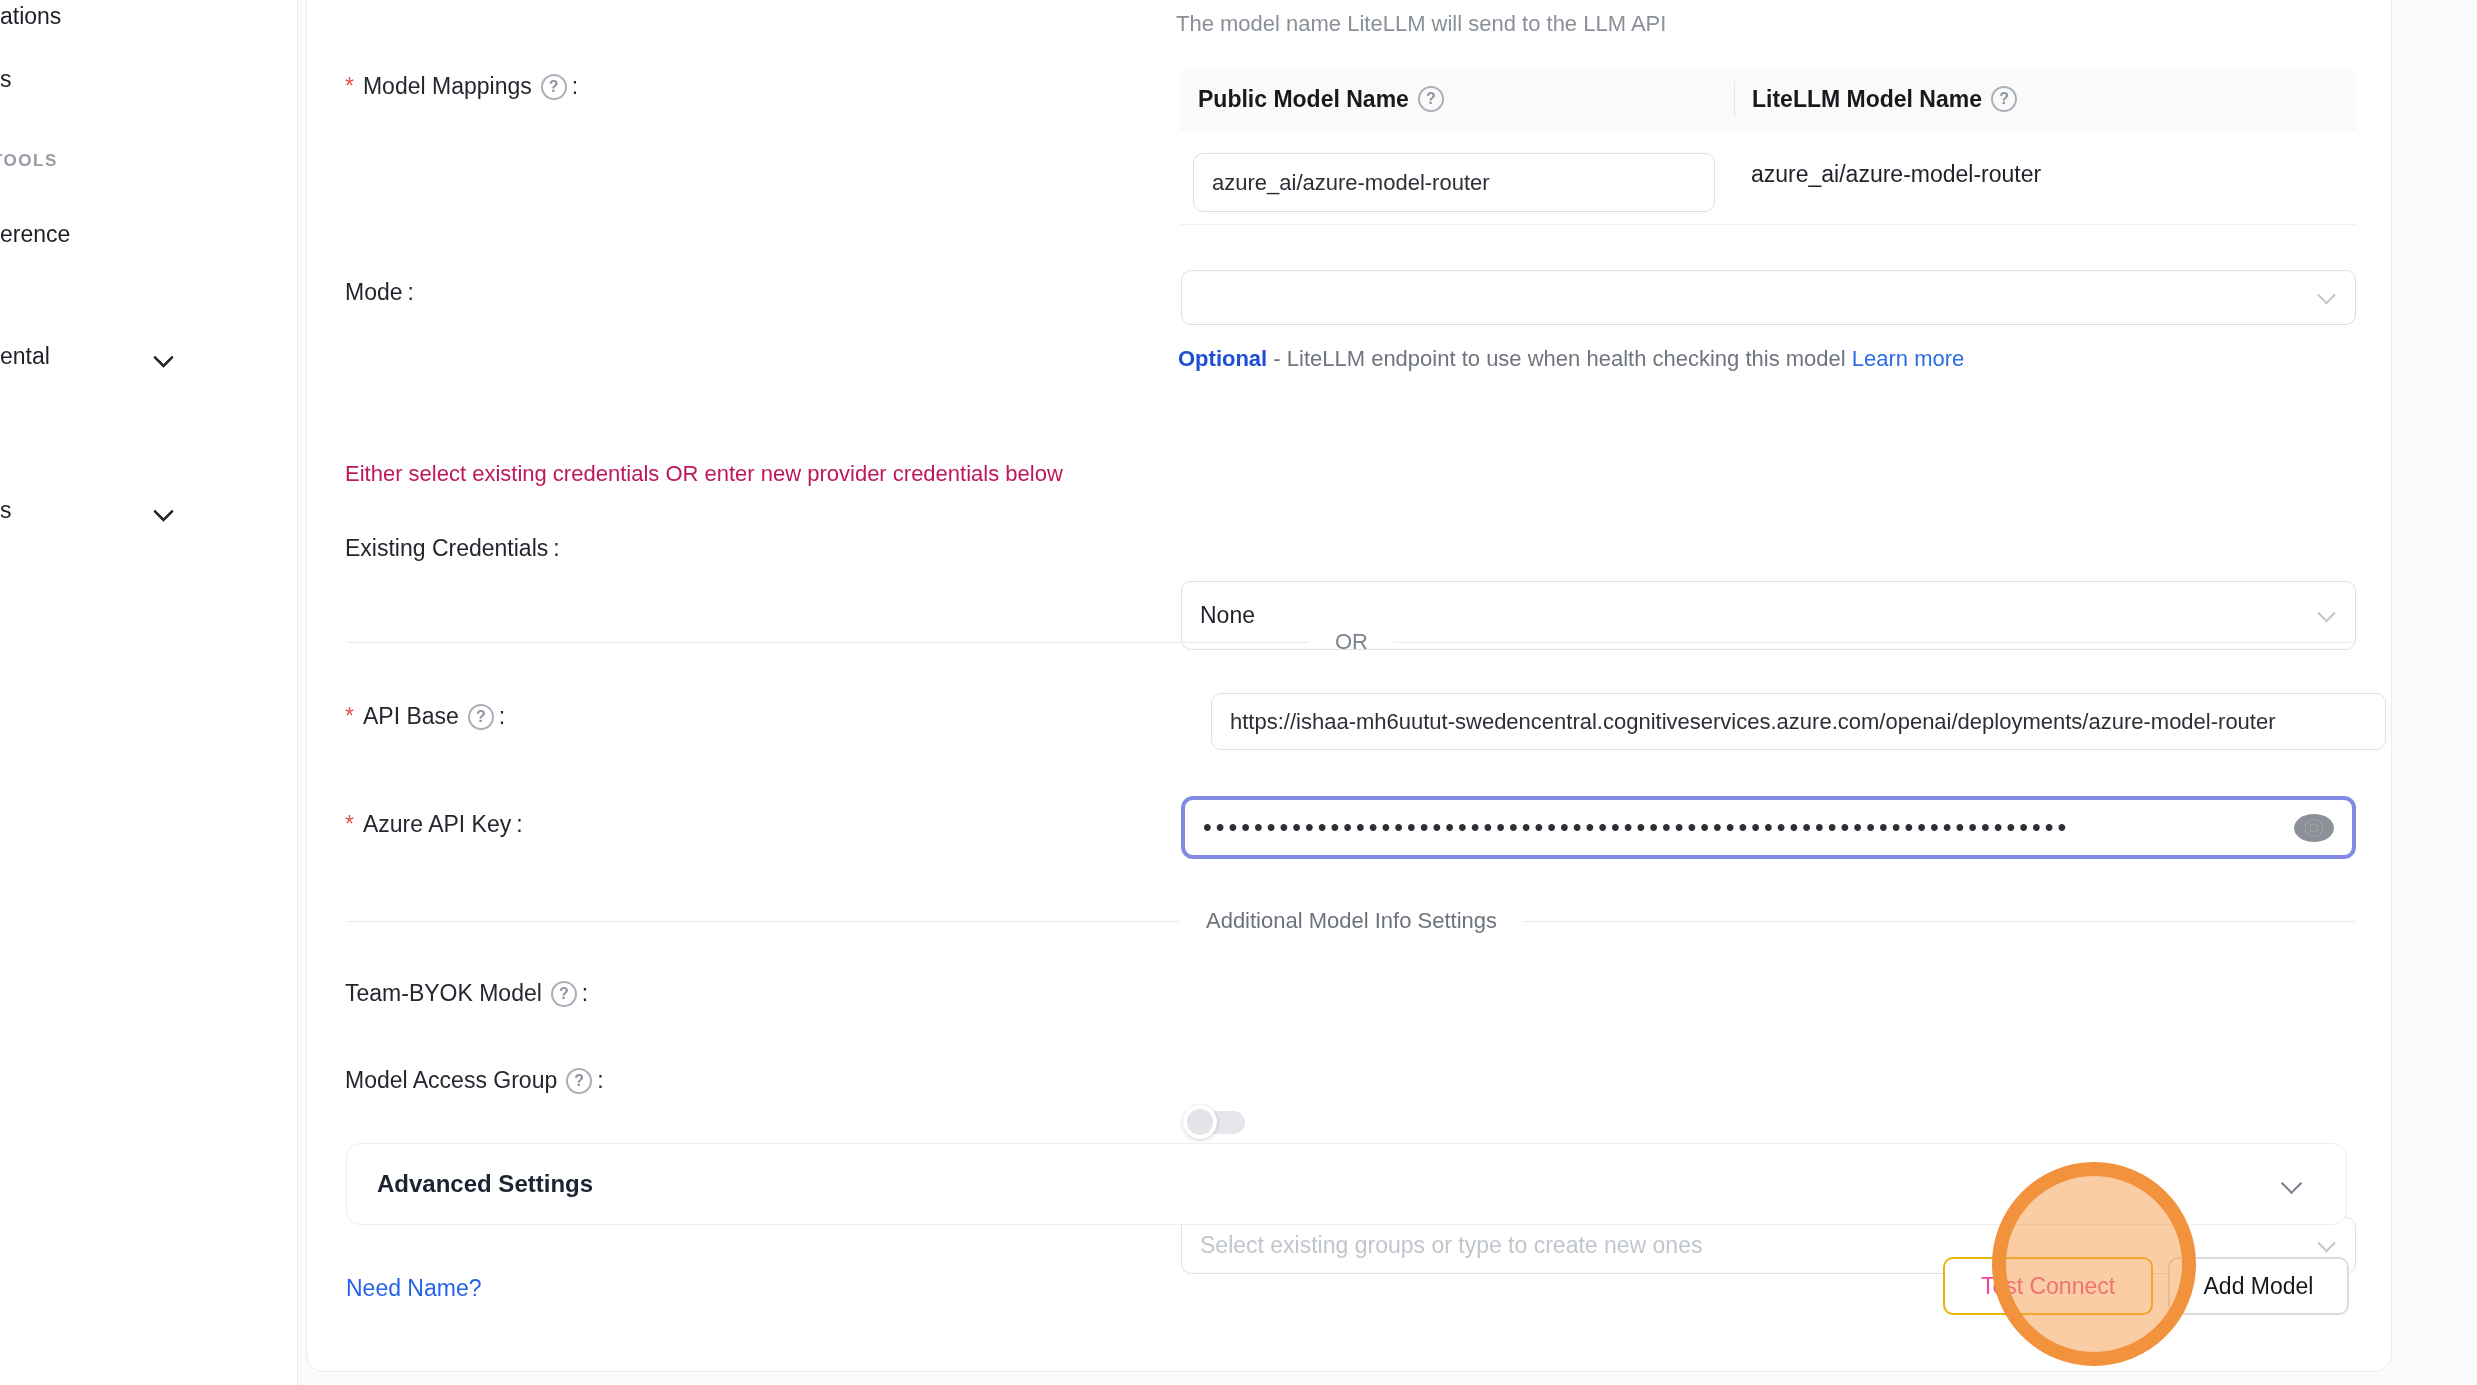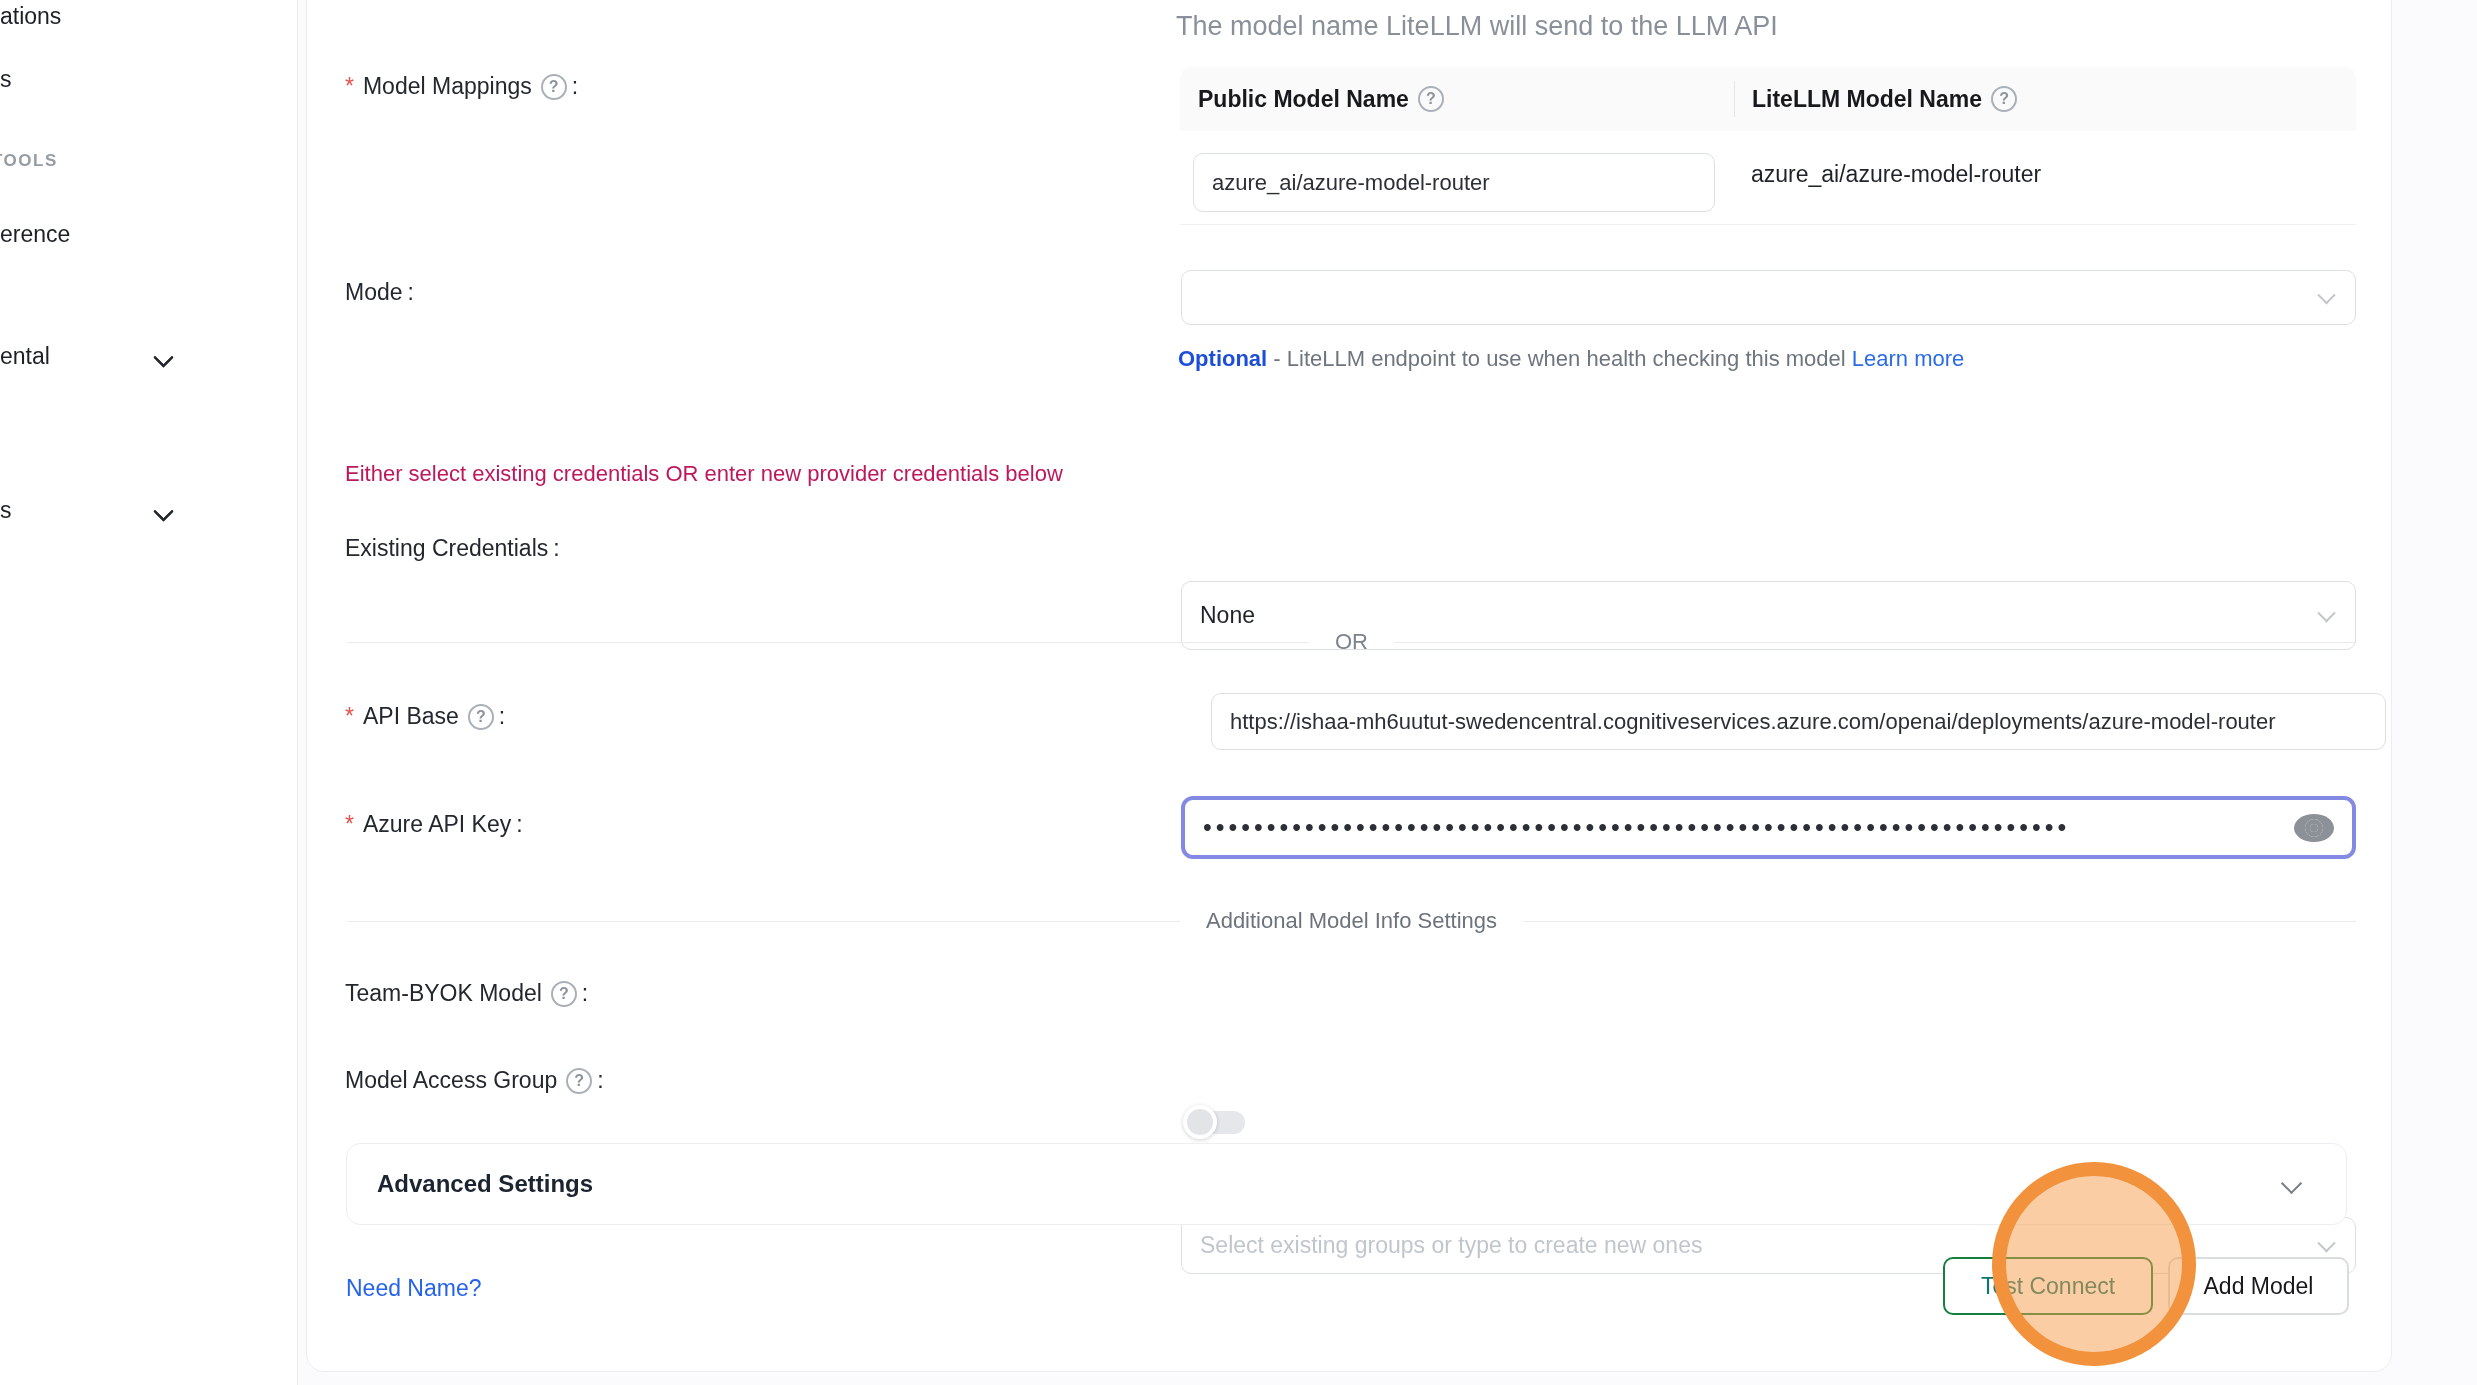--- a/index.html
+++ b/index.html
@@ -15,21 +15,21 @@
   .side-chevron { position:absolute; left:156px; top:12px; width:16px; height:16px; }
   .side-chevron::before { content:""; position:absolute; left:0; top:0; width:12px; height:12px;
                border-right:3px solid #24282e; border-bottom:3px solid #24282e;
                transform:rotate(45deg); border-radius:2px; }
 
   
   .card { position:absolute; left:306px; top:-34px; width:2086px; height:1406px;
           background:#ffffff; border:1px solid #ededf0; border-radius:18px; z-index:2; }
   .abs { position:absolute; }
 
-  .note { font-size:27px; color:#8a9099; white-space:nowrap; }
+  .note { font-size:22px; color:#8a9099; white-space:nowrap; }
   .note2 { font-size:22px; color:#be185d; white-space:nowrap; }
 
   .row-label { font-size:23px; color:#23272e; white-space:nowrap; display:flex; align-items:center; }
   .req { color:#e8504c; margin-right:9px; font-size:23px; }
   .colon { margin-left:5px; }
 
   .help-icon { display:inline-flex; align-items:center; justify-content:center;
                width:26px; height:26px; border:2px solid #aab0b8; border-radius:50%;
                font-size:16px; color:#8c939c; margin-left:9px; font-weight:600; }
 
@@ -84,21 +84,21 @@
   .adv-panel { border:1.5px solid #eceef1; border-radius:14px; background:#fff;
                display:flex; align-items:center; padding:0 46px 0 30px; }
   .adv-title { font-size:24px; font-weight:700; color:#1b2430; }
   .adv-chevron { margin-left:auto; width:18px; height:18px; position:relative; }
   .adv-chevron::before { content:""; position:absolute; left:2px; top:1px; width:13px; height:13px;
                border-right:2.5px solid #777d87; border-bottom:2.5px solid #777d87; transform:rotate(45deg); }
 
   
   .btn { display:flex; align-items:center; justify-content:center; font-size:23px;
          border-radius:10px; background:#fff; cursor:pointer; }
-  .btn-test { border:2px solid #15803d; color:#0f766e; }
+  .btn-test { border:2px solid #eab308; color:#ec4899; }
   .btn-add { border:2px solid #d9dce0; color:#16181c; }
 
   .help-link { font-size:23px; color:#2563eb; cursor:pointer; }
 
   
   .click-circle { position:absolute; width:204px; height:204px; border-radius:50%;
                   border:14px solid #f2923c; background:rgba(246,156,74,0.5); z-index:30; }
 </style>
 </head>
 <body>

